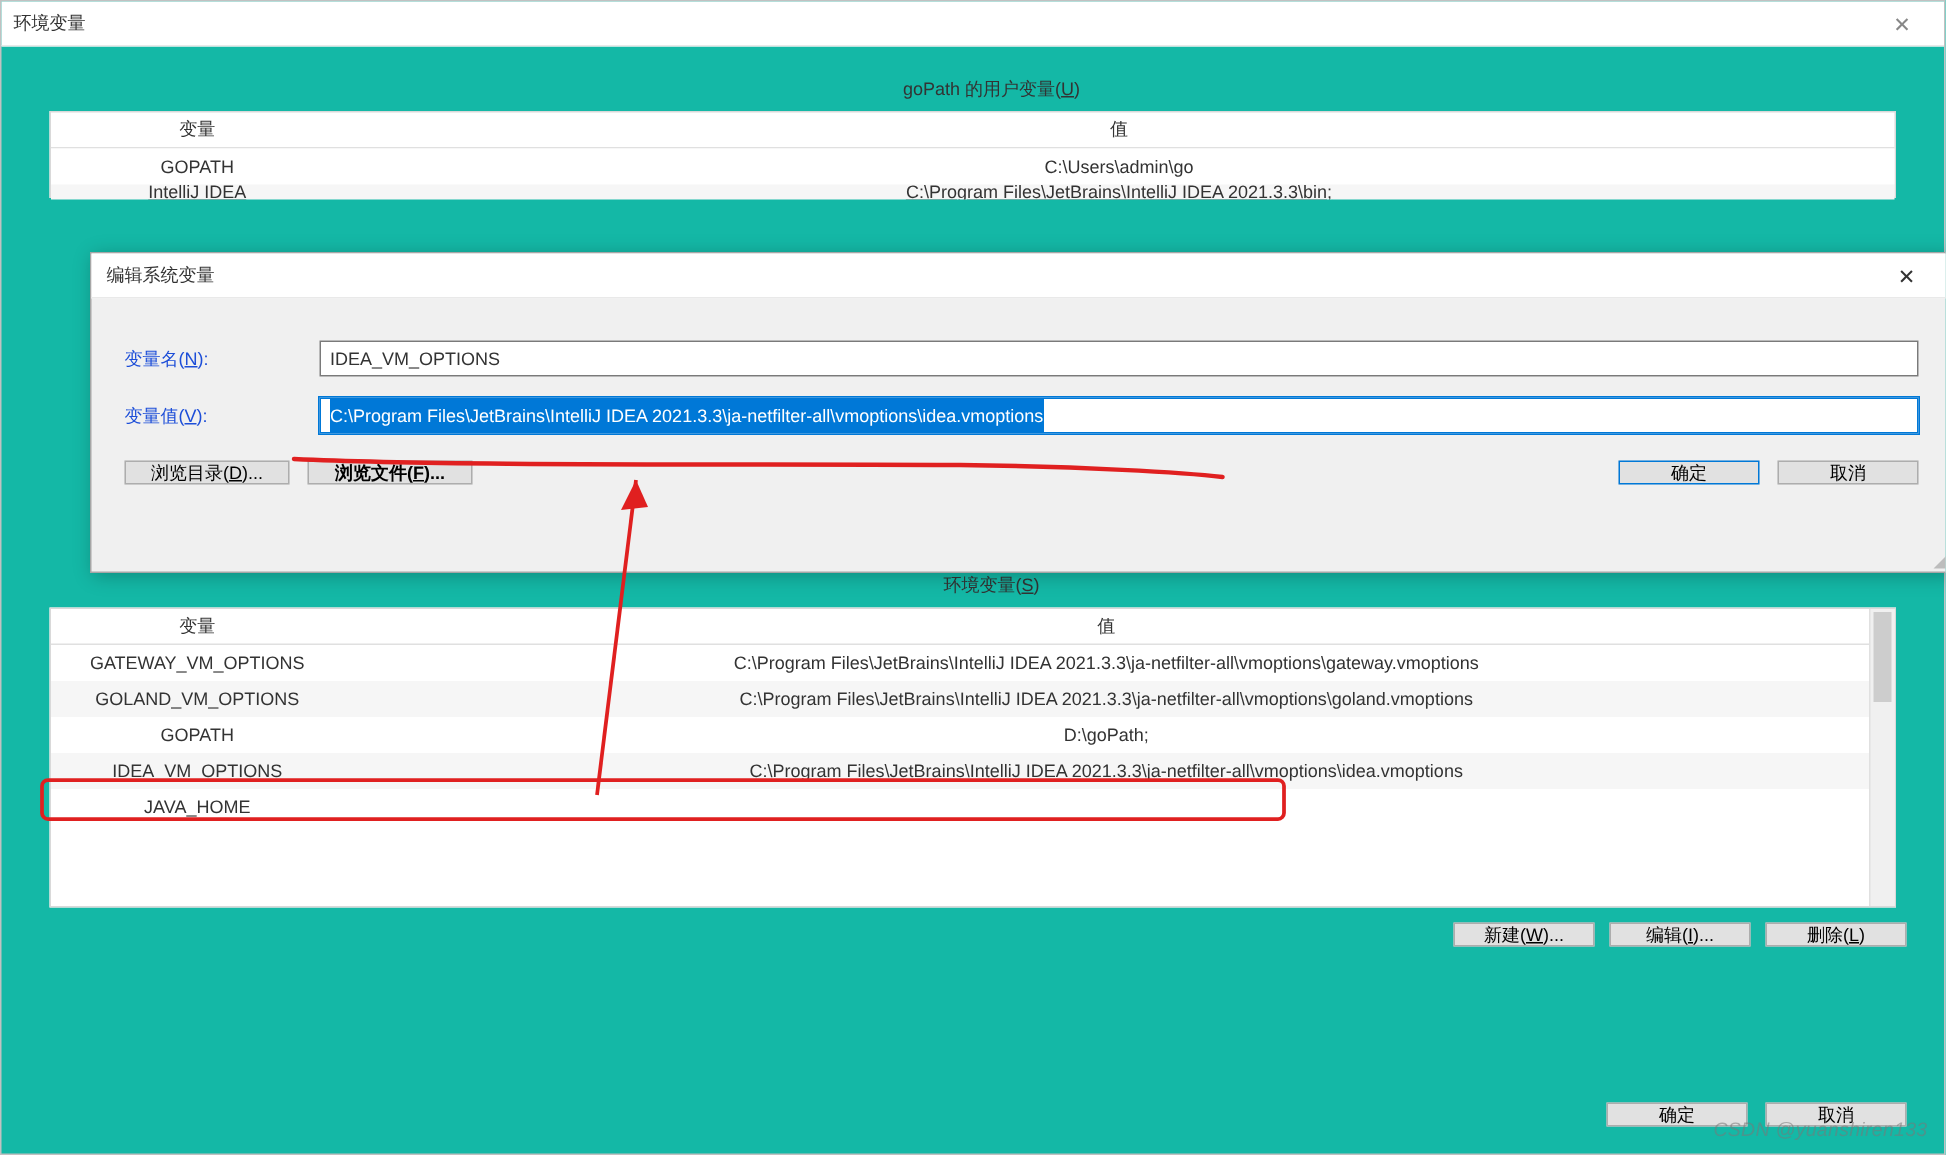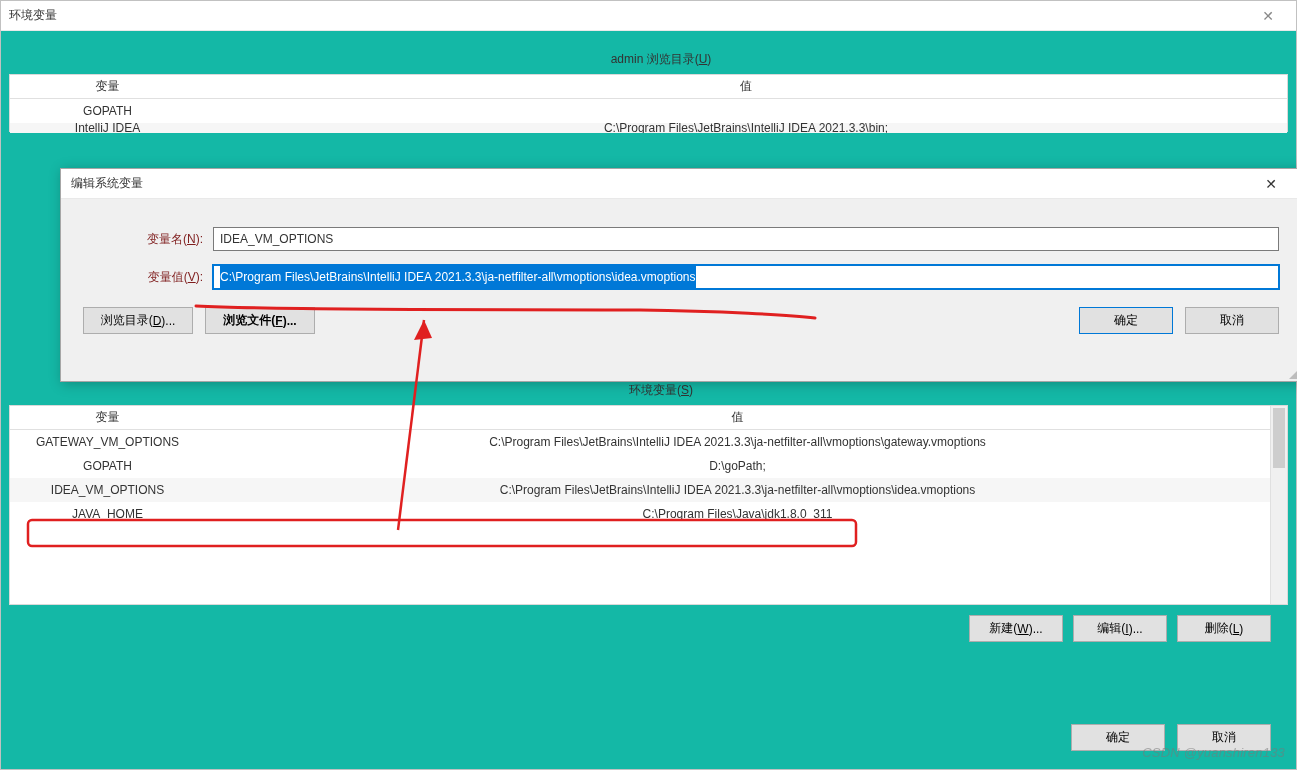--- a/index.html
+++ b/index.html
@@ -38,21 +38,21 @@
     display: flex; align-items: center; justify-content: center;
     color: #888; font-size: 14px;
   }
 
   .section-label {
     padding: 20px 0 6px 25px;
     color: #333;
   }
 
   .group-box {
-    margin: 0 8px;
+    margin: 0 32px;
     border: 1px solid #d9d9d9;
     background: #fff;
     position: relative;
   }
 
   .tbl-header, .tbl-row {
     display: flex;
     align-items: center;
     height: 24px;
   }
@@ -68,21 +68,21 @@
   .tbl-row.zebra-even { background: #f6f6f6; }
 
   .btn-row {
     display: flex;
     justify-content: flex-end;
     gap: 10px;
     padding: 10px 25px 0 0;
   }
   .win-btn {
     min-width: 94px;
-    height: 27px;
+    height: 16px;
     padding: 0 12px;
     background: #e1e1e1;
     border: 1px solid #adadad;
     font-size: 12px;
     display: flex; align-items: center; justify-content: center;
     color: #000;
   }
   .win-btn.default { border-color: #0078d7; }
 
   .bottom-btns {
@@ -126,21 +126,21 @@
     border-bottom: 1px solid #e9e9e9;
   }
   .form-grid {
     display: grid;
     grid-template-columns: 120px 1fr;
     column-gap: 10px;
     row-gap: 14px;
     padding: 28px 22px 0 22px;
     align-items: center;
   }
-  .form-label { color: #7f1d1d; text-align: right; }
+  .form-label { color: #1d4ed8; }
   .form-input {
     height: 24px;
     border: 1px solid #7a7a7a;
     background: #fff;
     padding: 0 6px;
     font-size: 12px;
     width: 100%;
   }
   .form-input.focused {
     border: 1px solid #0078d7;
@@ -192,60 +192,64 @@
 </head>
 <body>
 
 <div class="main-window">
   <div class="main-title-bar">
     <span>环境变量</span>
     <div class="close-x">✕</div>
   </div>
 
   <div class="section-label">
-    <span>admin 浏览目录(</span><span class="u">U</span><span>)</span>
+    <span>goPath 的用户变量(</span><span class="u">U</span><span>)</span>
   </div>
   <div class="group-box user-box">
     <div class="tbl-header">
       <div class="c1">变量</div>
       <div class="c2">值</div>
     </div>
     <div class="tbl-row zebra-odd">
       <div class="c1">GOPATH</div>
+      <div class="c2">C:\Users\admin\go</div>
     </div>
     <div class="tbl-row zebra-even" style="height:10px;overflow:hidden;text-decoration:underline;">
       <div class="c1" style="line-height:10px;">IntelliJ IDEA</div>
       <div class="c2" style="line-height:10px;">C:\Program Files\JetBrains\IntelliJ IDEA 2021.3.3\bin;</div>
     </div>
   </div>
 
   <div class="section-label" style="padding-top:250px;">
     <span>环境变量(</span><span class="u">S</span><span>)</span>
   </div>
   <div class="group-box sys-box">
     <div class="sys-body">
       <div class="tbl-header">
         <div class="c1">变量</div>
         <div class="c2">值</div>
       </div>
       <div class="tbl-row zebra-odd">
           <div class="c1">GATEWAY_VM_OPTIONS</div>
           <div class="c2">C:\Program Files\JetBrains\IntelliJ IDEA 2021.3.3\ja-netfilter-all\vmoptions\gateway.vmoptions</div>
         </div>
+      <div class="tbl-row zebra-even">
+          <div class="c1">GOLAND_VM_OPTIONS</div>
+          <div class="c2">C:\Program Files\JetBrains\IntelliJ IDEA 2021.3.3\ja-netfilter-all\vmoptions\goland.vmoptions</div>
+        </div>
       <div class="tbl-row zebra-odd">
           <div class="c1">GOPATH</div>
           <div class="c2">D:\goPath;</div>
         </div>
       <div class="tbl-row zebra-even" style="position:relative;">
           <div class="c1">IDEA_VM_OPTIONS</div>
           <div class="c2">C:\Program Files\JetBrains\IntelliJ IDEA 2021.3.3\ja-netfilter-all\vmoptions\idea.vmoptions</div>
         </div>
       <div class="tbl-row zebra-odd">
           <div class="c1">JAVA_HOME</div>
-          <div class="c2">C:\Program Files\Java\jdk1.8.0_311</div>
         </div>
     </div>
     <div class="sys-scroll">
         <div class="thumb"></div>
       </div>
   </div>
 
   <div class="btn-row">
     <div class="win-btn">
       <span>新建(</span>

